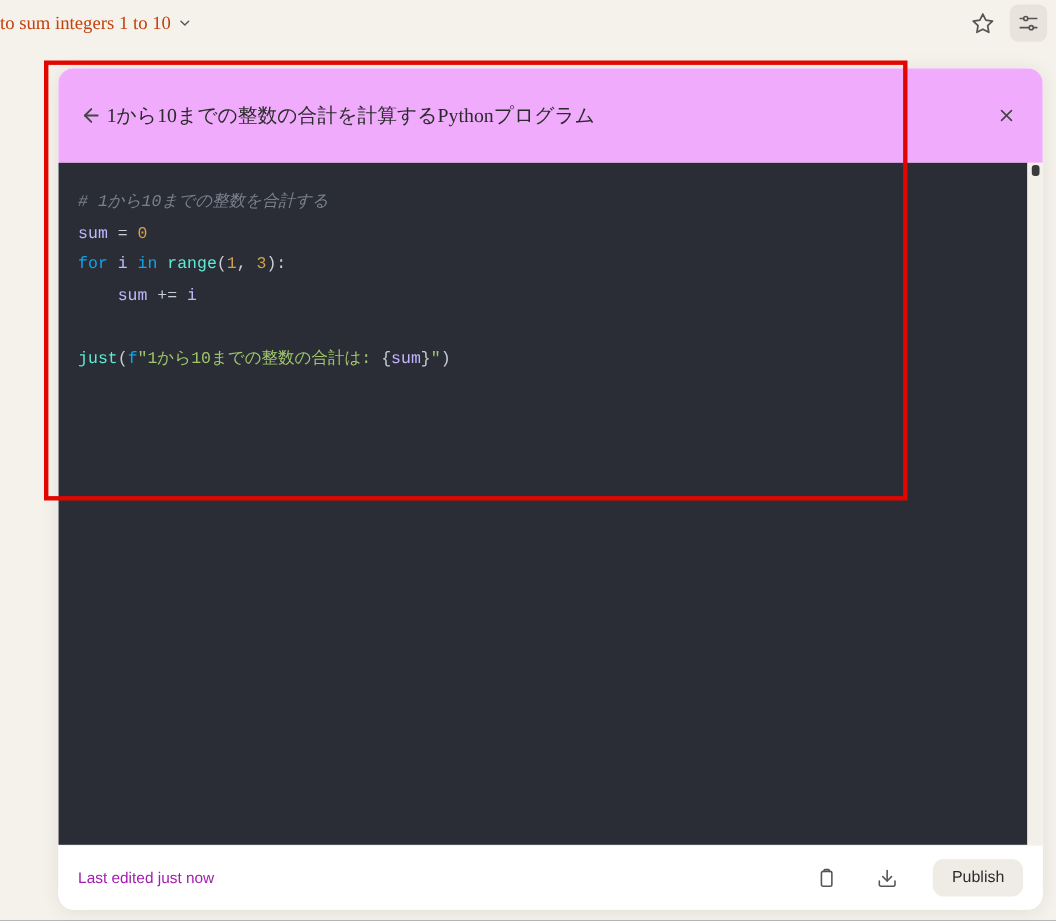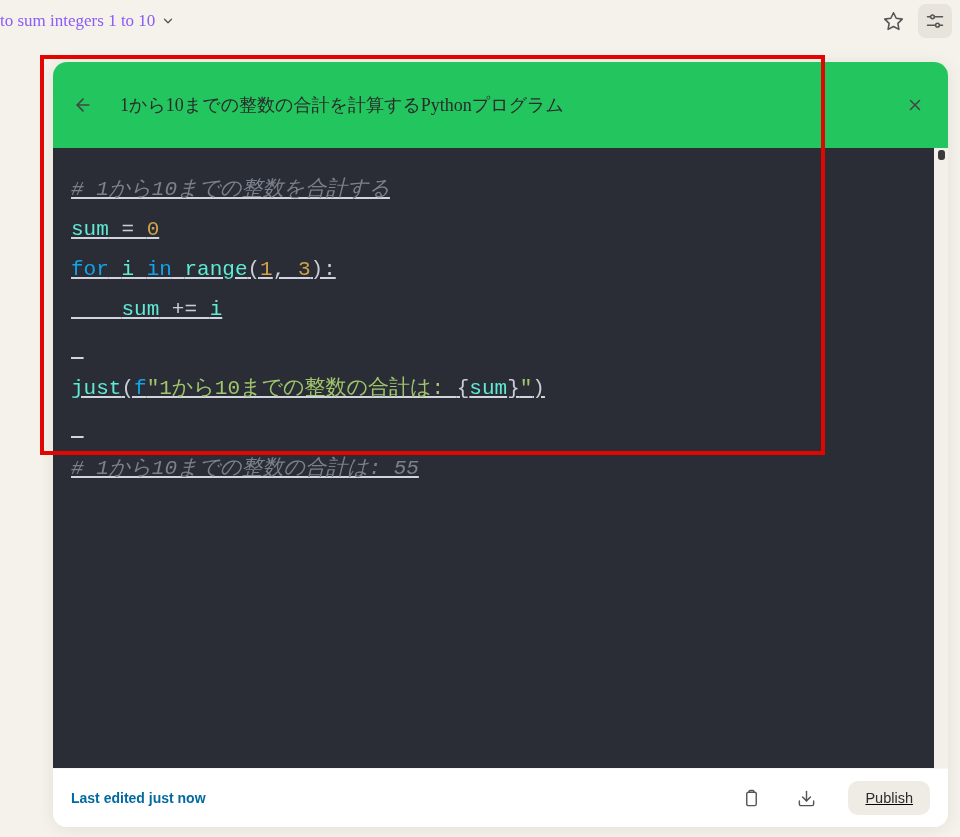--- a/index.html
+++ b/index.html
@@ -17,21 +17,21 @@
       justify-content: space-between;
       padding: 6px 8px 8px 0px;
       height: 44px;
     }
     .topbar-left {
       display: flex;
       align-items: center;
       gap: 6px;
       font-family: Georgia, 'Times New Roman', serif;
       font-size: 17px;
-      color: #8b5cf6;
+      color: #c2410c;
     }
     .chevron-down { display: inline-flex; }
     .topbar-right {
       display: flex;
       align-items: center;
       gap: 8px;
     }
     .icon-btn {
       width: 34px;
       height: 34px;
@@ -55,22 +55,22 @@
       border-radius: 14px;
       box-shadow: 0 2px 18px rgba(0,0,0,0.08);
       display: flex;
       flex-direction: column;
       overflow: hidden;
     }
     .panel-header {
       display: flex;
       align-items: center;
       padding: 30px 20px;
-      gap: 27px;
-      background: #22c55e;
+      gap: 4px;
+      background: #f0abfc;
       min-height: 64px;
     }
     .back-btn {
       display: inline-flex;
       align-items: center;
       justify-content: center;
       cursor: pointer;
       color: #444;
     }
     .panel-title {
@@ -90,68 +90,65 @@
     .code-scroll {
       flex: 1;
       position: relative;
       display: flex;
     }
     .code-area {
       flex: 1;
       background: #2a2d36;
       padding: 22px 18px;
       font-family: "SFMono-Regular", Consolas, "Liberation Mono", Menlo, monospace;
-      font-size: 21px;
+      font-size: 15px;
       line-height: 1.9;
       color: #d0d4dc;
       overflow: auto;
-      text-decoration: underline;
     }
     .scrollbar {
       width: 14px;
       background: #f3efe9;
       position: relative;
     }
     .scrollbar-thumb {
       position: absolute;
       top: 2px;
       left: 4px;
       width: 7px;
       height: 10px;
       background: #3a3a3a;
       border-radius: 3px;
     }
     .code-line { white-space: pre; }
     .tok-comment { color: #7a808c; font-style: italic; }
-    .tok-var { color: #5eead4; }
+    .tok-var { color: #c4b5fd; }
     .tok-op { color: #c9cdd6; }
     .tok-num { color: #d0a34a; }
     .tok-kw { color: #0ea5e9; }
     .tok-fn { color: #5eead4; }
     .tok-punc { color: #c9cdd6; }
     .tok-str { color: #9fc66b; }
 
     .panel-footer {
       display: flex;
       align-items: center;
       justify-content: space-between;
       padding: 12px 18px;
       background: #fff;
       border-top: 1px solid rgba(0,0,0,0.04);
     }
     .footer-left {
       font-size: 14px;
-      color: #0369a1;
-      font-weight: bold;
+      color: #a21caf;
     }
     .footer-right {
       display: flex;
       align-items: center;
       gap: 28px;
-      text-decoration: underline;
     }
     .footer-icon {
       display: inline-flex;
       align-items: center;
       justify-content: center;
       cursor: pointer;
       color: #555;
       padding: 4px;
     }
     .publish-btn {
@@ -223,21 +220,20 @@
 
   <div class="code-scroll">
     <div class="code-area">
       <div class="code-line"><span class="tok-comment"># 1から10までの整数を合計する</span></div>
       <div class="code-line"><span class="tok-var">sum</span><span class="tok-op"> = </span><span class="tok-num">0</span></div>
       <div class="code-line"><span class="tok-kw">for</span><span> </span><span class="tok-var">i</span><span> </span><span class="tok-kw">in</span><span> </span><span class="tok-fn">range</span><span class="tok-punc">(</span><span class="tok-num">1</span><span class="tok-punc">, </span><span class="tok-num">3</span><span class="tok-punc">):</span></div>
       <div class="code-line"><span>    </span><span class="tok-var">sum</span><span class="tok-op"> += </span><span class="tok-var">i</span></div>
       <div class="code-line">&nbsp;</div>
       <div class="code-line"><span class="tok-fn">just</span><span class="tok-punc">(</span><span class="tok-kw">f</span><span class="tok-str">"1から10までの整数の合計は: </span><span class="tok-punc">{</span><span class="tok-var">sum</span><span class="tok-punc">}</span><span class="tok-str">"</span><span class="tok-punc">)</span></div>
       <div class="code-line">&nbsp;</div>
-      <div class="code-line"><span class="tok-comment"># 1から10までの整数の合計は: 55</span></div>
     </div>
     <div class="scrollbar">
       <div class="scrollbar-thumb"></div>
     </div>
   </div>
 
   <div class="panel-footer">
     <div class="footer-left">Last edited just now</div>
     <div class="footer-right">
       <div class="footer-icon">

